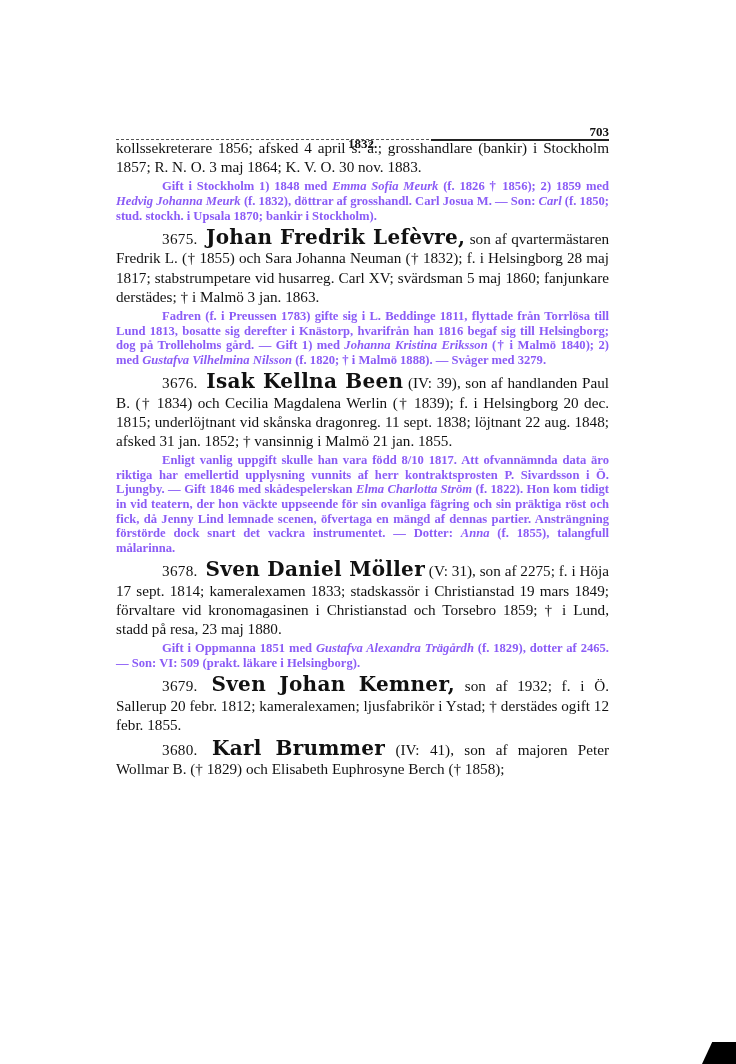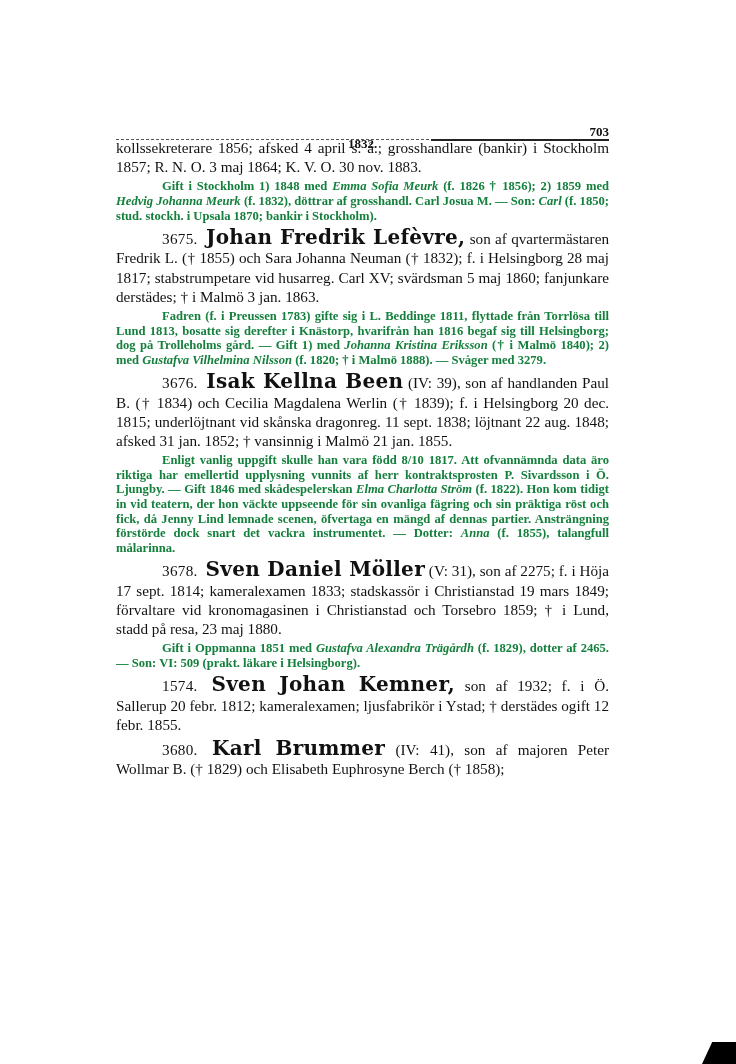--- a/index.html
+++ b/index.html
@@ -8,21 +8,21 @@
   .page { position: absolute; left: 116px; top: 120px; width: 493px; }
   .header { position: relative; height: 18px; font-weight: bold; font-size: 13px; }
   .header .year { position: absolute; left: 0; right: 0; text-align: center; top: 16px; }
   .header .pageno { position: absolute; right: 0; top: 4px; }
   .rule { position: absolute; top: 19px; left: 0; right: 0; height: 0;
           border-top: 1.5px dashed #555; }
   .rule.solid { left: 315px; border-top: 2px solid #222; }
   .content { }
   p { margin: 0; text-align: justify; }
   .main { font-size: 15.2px; line-height: 19.2px; }
-  .note { font-size: 12.6px; line-height: 14.6px; font-weight: bold; color: #15803d; margin-top: 3px; }
+  .note { font-size: 12.6px; line-height: 14.6px; font-weight: bold; color: #8b5cf6; margin-top: 3px; }
   .indent { text-indent: 46px; }
   .entry { margin-top: 5px; }
   .num { letter-spacing: 0.3px; margin-right: 4px; font-family: Liberation Serif, serif; }
   .name { font-weight: bold; font-family: "DejaVu Serif", serif; font-size: 20px; letter-spacing: 0.3px; }
   i.it { font-style: italic; }
   .corner { position: absolute; right: 0; bottom: 0; width: 34px; height: 22px;
             background: #000; clip-path: polygon(30% 0, 100% 0, 100% 100%, 0 100%); }
 </style>
 </head>
 <body>
@@ -43,19 +43,19 @@
     <p class="main indent entry"><span class="num">3675.</span> <span class="name">Johan Fredrik Lefèvre,</span><span> son af qvartermästaren Fredrik L. († 1855) och Sara Johanna Neuman († 1832); f. i Helsingborg 28 maj 1817; stabstrumpetare vid husarreg. Carl XV; svärdsman 5 maj 1860; fanjunkare derstädes; † i Malmö 3 jan. 1863.</span></p>
     <p class="note indent"><span>Fadren (f. i Preussen 1783) gifte sig i L. Beddinge 1811, flyttade från Torrlösa till Lund 1813, bosatte sig derefter i Knästorp, hvarifrån han 1816 begaf sig till Helsingborg; dog på Trolleholms gård. — Gift 1) med </span><i class="it">Johanna Kristina Eriksson</i><span> († i Malmö 1840); 2) med </span><i class="it">Gustafva Vilhelmina Nilsson</i><span> (f. 1820; † i Malmö 1888). — Svåger med 3279.</span></p>
 
     <p class="main indent entry"><span class="num">3676.</span> <span class="name">Isak Kellna Been</span><span> (IV: 39), son af handlanden Paul B. († 1834) och Cecilia Magdalena Werlin († 1839); f. i Helsingborg 20 dec. 1815; underlöjtnant vid skånska dragonreg. 11 sept. 1838; löjtnant 22 aug. 1848; afsked 31 jan. 1852; † vansinnig i Malmö 21 jan. 1855.</span></p>
 
     <p class="note indent"><span>Enligt vanlig uppgift skulle han vara född 8/10 1817. Att ofvannämnda data äro riktiga har emellertid upplysning vunnits af herr kontraktsprosten P. Sivardsson i Ö. Ljungby. — Gift 1846 med skådespelerskan </span><i class="it">Elma Charlotta Ström</i><span> (f. 1822). Hon kom tidigt in vid teatern, der hon väckte uppseende för sin ovanliga fägring och sin präktiga röst och fick, då Jenny Lind lemnade scenen, öfvertaga en mängd af dennas partier. Ansträngning förstörde dock snart det vackra instrumentet. — Dotter: </span><i class="it">Anna</i><span> (f. 1855), talangfull målarinna.</span></p>
 
     <p class="main indent entry"><span class="num">3678.</span> <span class="name">Sven Daniel Möller</span><span> (V: 31), son af 2275; f. i Höja 17 sept. 1814; kameralexamen 1833; stadskassör i Christianstad 19 mars 1849; förvaltare vid kronomagasinen i Christianstad och Torsebro 1859; † i Lund, stadd på resa, 23 maj 1880.</span></p>
     <p class="note indent"><span>Gift i Oppmanna 1851 med </span><i class="it">Gustafva Alexandra Trägårdh</i><span> (f. 1829), dotter af 2465. — Son: VI: 509 (prakt. läkare i Helsingborg).</span></p>
 
-    <p class="main indent entry"><span class="num">1574.</span> <span class="name">Sven Johan Kemner,</span><span> son af 1932; f. i Ö. Sallerup 20 febr. 1812; kameralexamen; ljusfabrikör i Ystad; † derstädes ogift 12 febr. 1855.</span></p>
+    <p class="main indent entry"><span class="num">3679.</span> <span class="name">Sven Johan Kemner,</span><span> son af 1932; f. i Ö. Sallerup 20 febr. 1812; kameralexamen; ljusfabrikör i Ystad; † derstädes ogift 12 febr. 1855.</span></p>
 
     <p class="main indent entry"><span class="num">3680.</span> <span class="name">Karl Brummer</span><span> (IV: 41), son af majoren Peter Wollmar B. († 1829) och Elisabeth Euphrosyne Berch († 1858);</span></p>
   </div>
 </div>
 
 <div class="corner"></div>
 
 </body></html>

